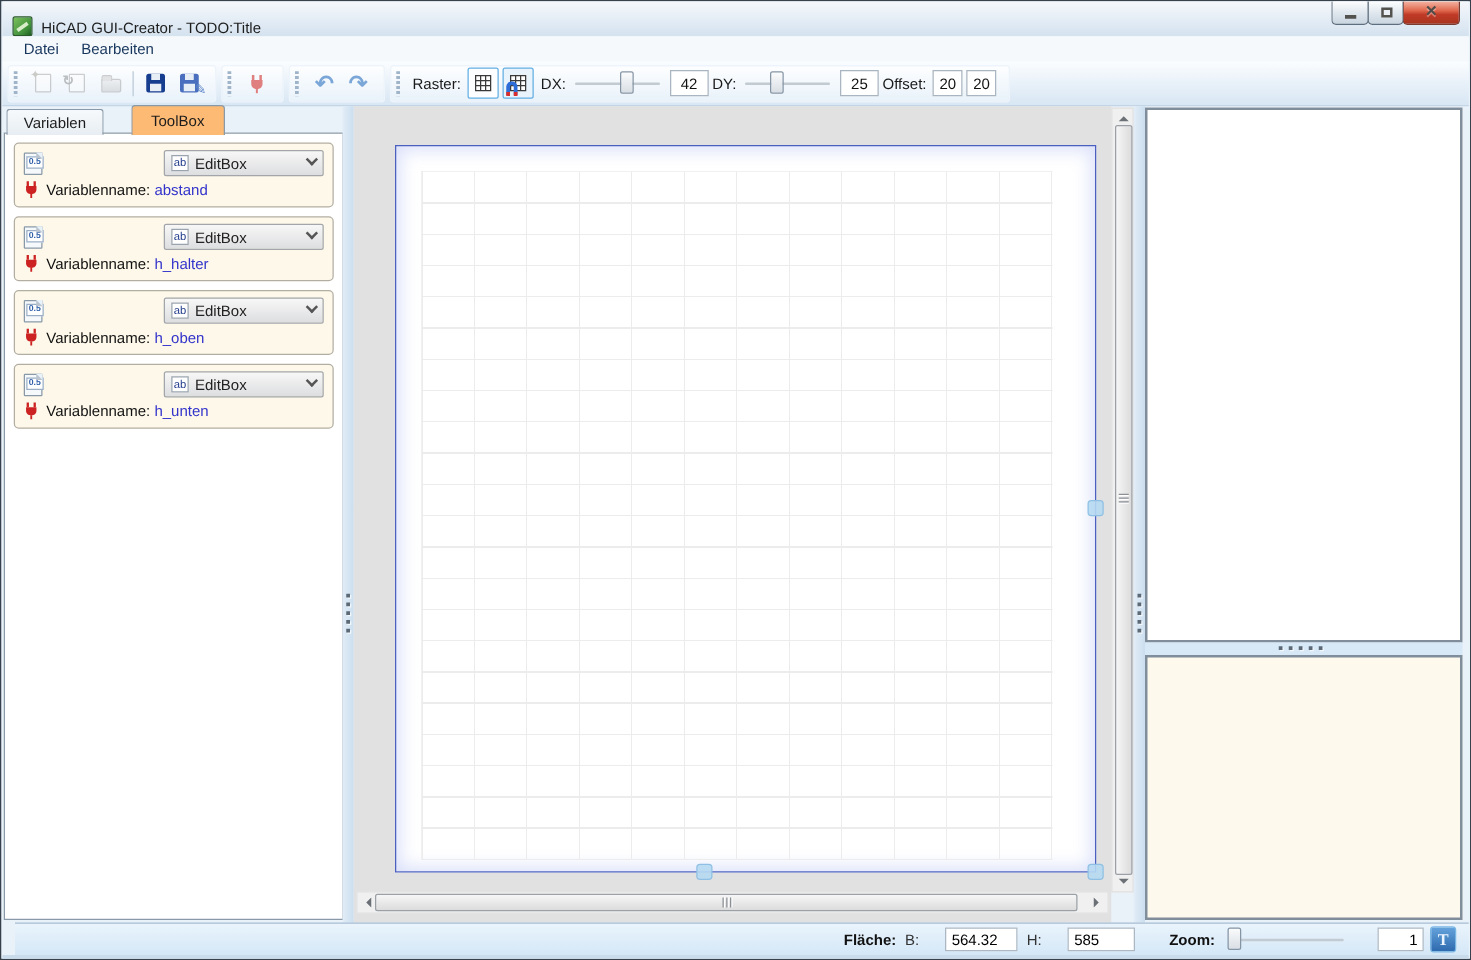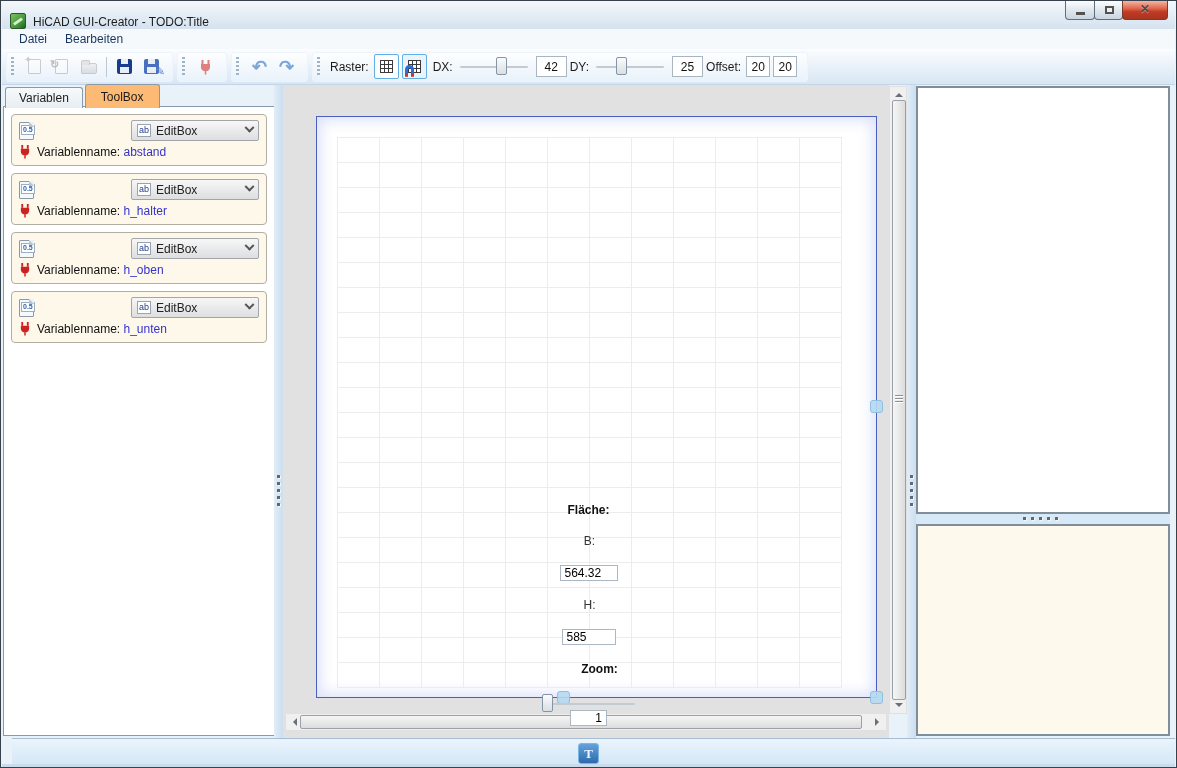--- a/index.html
+++ b/index.html
@@ -76,21 +76,21 @@
   .slider { width:72px; height:21px; position:relative; margin-right:6px; }
   .slider .track { position:absolute; left:2px; right:2px; top:10px; height:2px;
     background:#C2CAD2; border-radius:1px; }
   .slider .thumb { position:absolute; top:1px; width:11px; height:18px;
     background:linear-gradient(#FAFBFC,#D9DFE5); border:1px solid #8695A4; border-radius:2px; }
   .val-input { height:21px; border:1px solid #A9B5C0; background:#FFF; text-align:center;
     font:12px "Liberation Sans",sans-serif; color:#111; }
   .w30 { width:31px; } .w24 { width:24px; margin-right:3px; }
 
   
-  .tabstrip { position:absolute; left:4px; top:85px; height:21px; display:flex; align-items:flex-end; z-index:3; }
+  .tabstrip { position:absolute; left:4px; top:85px; height:21px; display:flex; align-items:flex-end; z-index:3;gap:20px; }
   .tab { border:1px solid #8A99A8; border-bottom:none; border-radius:3px 3px 0 0;
     padding:3px 13px 3px; margin-right:2px; background:linear-gradient(#F7FAFC,#E7EDF2);
     color:#1C1C1C; position:relative; top:1px; }
   .tab.active { background:#fdba74; padding:5px 15px 4px; z-index:4; }
   .left-panel { position:absolute; left:2px; top:105px; width:272px; height:630px;
     background:#FFF; border:1px solid #8A99A8; padding:7px; overflow:hidden; }
 
   .card { border:1px solid #B3AEA2; border-radius:4px; background:#FDF8E9;
     padding:4px 7px 6px; margin-bottom:7px; }
   .card-row1 { display:flex; align-items:center; height:23px; }
@@ -159,25 +159,25 @@
   .rp-top { position:absolute; left:915px; top:85px; width:254px; height:428px;
     background:#FFF; border:2px solid #808D9A; }
   .rp-split { position:absolute; left:915px; top:513px; width:254px; height:10px;
     background:#D7E8F7; }
   .rp-bottom { position:absolute; left:915px; top:523px; width:254px; height:212px;
     background:#FDF9EC; border:2px solid #808D9A; }
 
   
   .statusbar { position:absolute; left:11px; right:1px; top:737px; height:26px;
     background:linear-gradient(#EAF4FC,#D4E7F7); border-top:1px solid #A6BED4;
-    display:flex; align-items:center; justify-content:flex-end; padding-right:10px; gap:17px;flex-direction:column; }
+    display:flex; align-items:center; justify-content:flex-end; padding-right:10px; gap:5px; }
   .sb-bold { font-weight:bold; color:#111; }
   .sb-plain { color:#333; margin-left:2px; }
   .sb-input { height:19px; border:1px solid #ABB8C4; background:#FFF; padding:0 4px;
-    font:12px "Liberation Sans",sans-serif; }
+    font:12px "Liberation Sans",sans-serif;margin-left:16px; }
   .sb-b { width:58px; } .sb-h { width:54px; } .sb-z { width:37px; text-align:right; }
   .zoom-slider { width:96px; margin:0 4px; }
   .zoom-slider .thumb { left:1px; }
   .fit-btn { width:21px; height:21px; border:1px solid #7AB6E4; border-radius:3px;
     background:linear-gradient(#64A2DC,#2E6AAE); color:#EAF4FF; font-weight:bold;
     font-family:"Liberation Serif",serif; font-size:13px; text-align:center; line-height:19px; }
   .window-bottom { position:absolute; left:1px; right:1px; top:763px; height:4px; background:#CADCEC; }
 
   .plug-svg { display:block; }
 </style>

